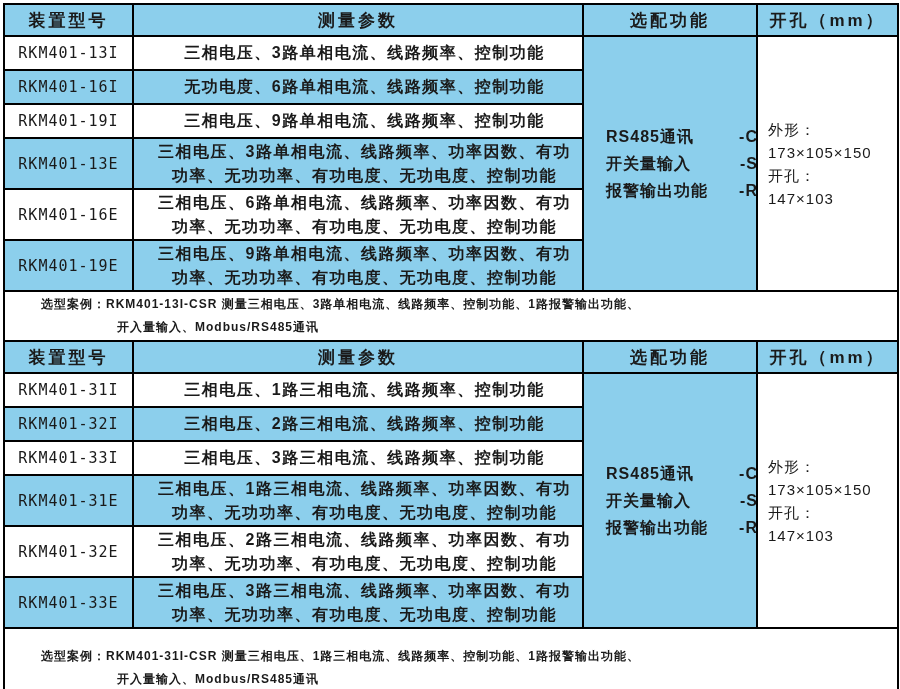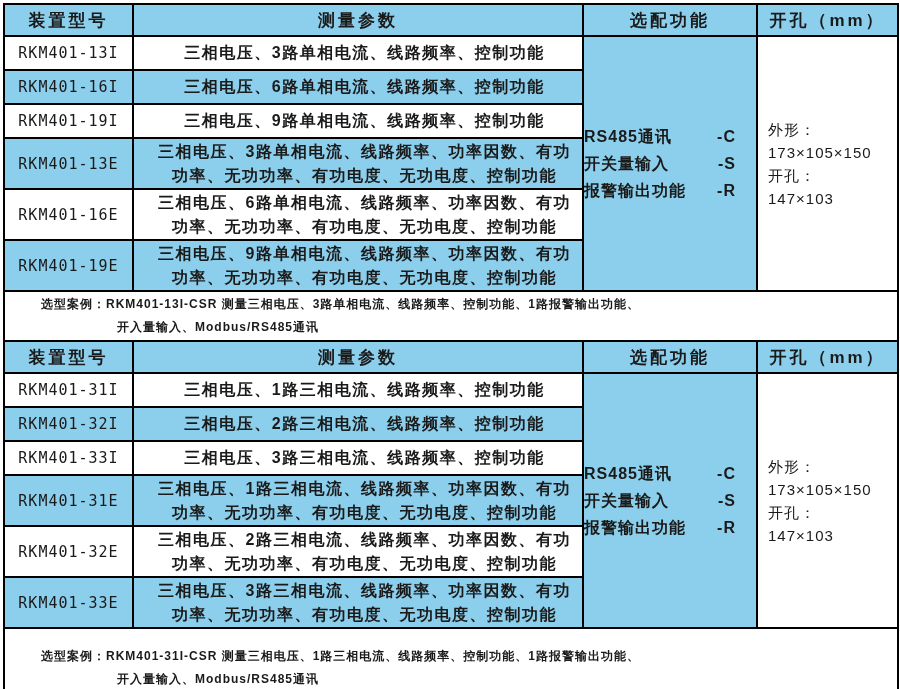--- a/index.html
+++ b/index.html
@@ -33,21 +33,21 @@
   
   td.p {
     padding-left:13px; font-size:16px; font-weight:600; letter-spacing:1.5px;
     line-height:24px; background:var(--white); text-align:center;
   }
   .pline { display:block; }
   .pline:empty { display:none; }
   
   tr.alt td.m, tr.alt td.p { background:var(--blue); }
   
-  td.o { background:var(--blue); font-size:16px; font-weight:600; }
+  td.o { background:var(--blue); padding-left:22px; font-size:16px; font-weight:600; }
   .opt-line {
     display:flex; justify-content:space-between; width:152px;
     line-height:27px; letter-spacing:1px;
   }
   
   td.k { background:var(--white); padding-left:10px; font-size:15px; letter-spacing:1px; line-height:23px; }
   .k-line { display:block; }
   
   td.case { background:var(--white); font-size:12px; font-weight:600; letter-spacing:1px; line-height:23px; text-align:left; }
   .case-l1 { padding-left:36px; }
@@ -96,21 +96,21 @@
       <td class="k" rowspan="6">
         <div class="k-line">外形：</div>
         <div class="k-line">173×105×150</div>
         <div class="k-line">开孔：</div>
         <div class="k-line">147×103</div>
       </td>
     </tr>
     <tr class="s alt">
       <td class="m">RKM401-16I</td>
       <td class="p">
-        <span class="pline">三相电压、6路单相电流、线路频率、控制功能</span>
+        <span class="pline">无功电度、6路单相电流、线路频率、控制功能</span>
 
       </td>
     </tr>
     <tr class="s">
       <td class="m">RKM401-19I</td>
       <td class="p">
         <span class="pline">三相电压、9路单相电流、线路频率、控制功能</span>
 
       </td>
     </tr>

